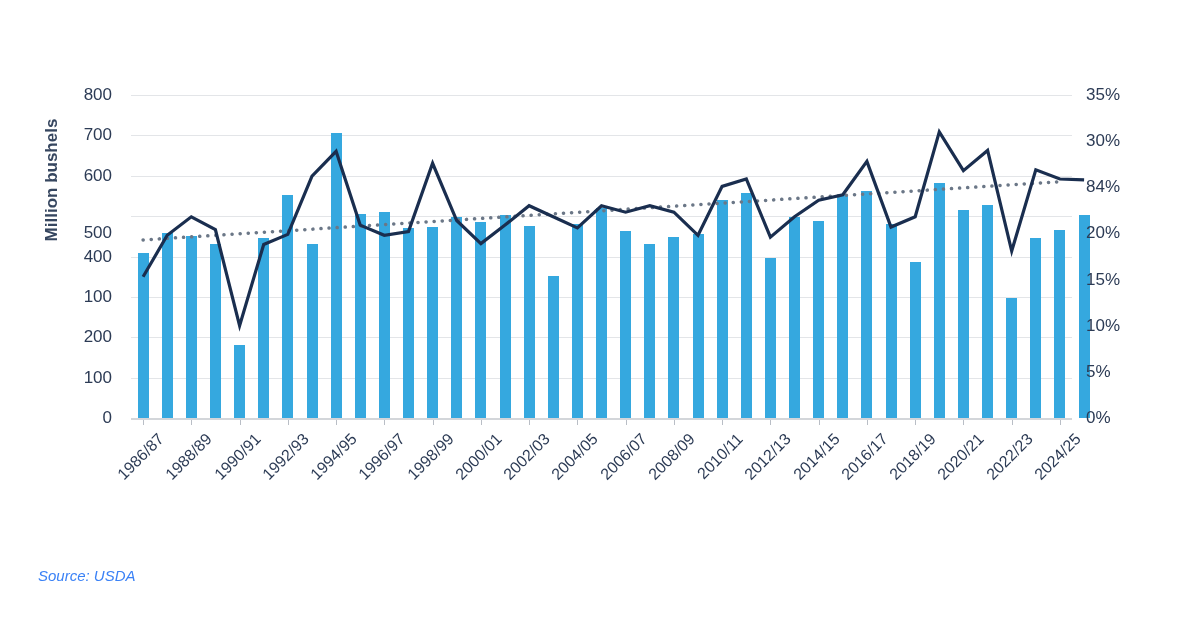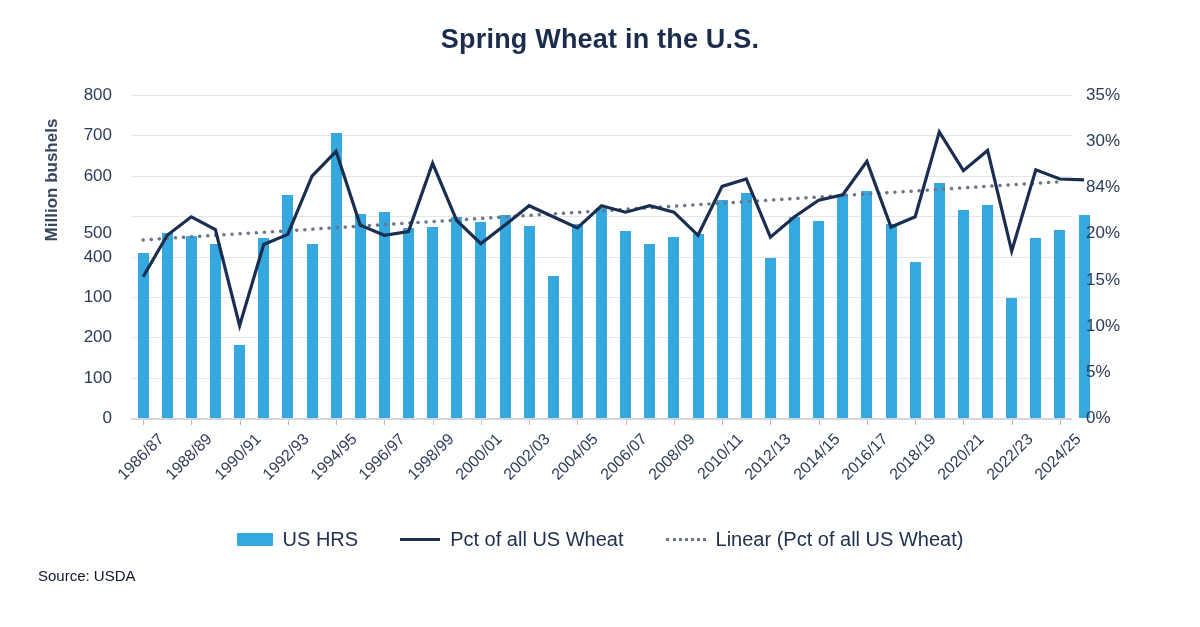--- a/index.html
+++ b/index.html
@@ -56,29 +56,28 @@
     display:flex;justify-content:center;align-items:center;gap:42px;
     font-size:20px;color:#22314d;
   }
   .legend-item{display:flex;align-items:center;gap:10px;white-space:nowrap;}
   .sw-bar{width:36px;height:13px;background:#35a8df;border-radius:1px;}
   .sw-line{width:40px;height:0;border-top:3px solid #1a2e4f;}
   .sw-dot{width:40px;height:0;border-top:3px dotted #6b7787;}
 
   .source{
     position:absolute;left:38px;top:567px;font-size:15px;
-    color:#0f172a;
+    font-style:italic;color:#3b82f6;
   }
 </style>
 </head>
 <body>
 
 <div id="chart-root">
 
-  <div class="chart-title">Spring Wheat in the U.S.</div>
 
   <div class="ylabel-left">Million bushels</div>
 
   <div class="plot" id="plot">
     <div id="gridlines">
         <div class="gridline" style="top: 323px;"></div>
         <div class="gridline" style="top: 282.6px;"></div>
         <div class="gridline" style="top: 242.3px;"></div>
         <div class="gridline" style="top: 201.9px;"></div>
         <div class="gridline" style="top: 161.5px;"></div>
@@ -193,29 +192,15 @@
       <div class="xtickmark" style="left: 915.2px; top: 420px;"></div>
       <div class="xlab" style="left: 841.167px; top: 430px; width: 86px;">2018/19</div>
       <div class="xtickmark" style="left: 963.4px; top: 420px;"></div>
       <div class="xlab" style="left: 889.423px; top: 430px; width: 86px;">2020/21</div>
       <div class="xtickmark" style="left: 1011.7px; top: 420px;"></div>
       <div class="xlab" style="left: 937.679px; top: 430px; width: 86px;">2022/23</div>
       <div class="xtickmark" style="left: 1059.9px; top: 420px;"></div>
       <div class="xlab" style="left: 985.936px; top: 430px; width: 86px;">2024/25</div>
     </div>
 
-  <div class="legend" id="legend">
-      <div class="legend-item">
-        <span class="sw-bar" style="background: rgb(53, 168, 223);"></span>
-        <span>US HRS</span>
-      </div>
-      <div class="legend-item">
-        <span class="sw-line" style="border-top-color: rgb(26, 46, 79);"></span>
-        <span>Pct of all US Wheat</span>
-      </div>
-      <div class="legend-item">
-        <span class="sw-dot" style="border-top-color: rgb(107, 119, 135);"></span>
-        <span>Linear (Pct of all US Wheat)</span>
-      </div>
-    </div>
 
   <div class="source">Source: USDA</div>
 </div>
 
 </body></html>

